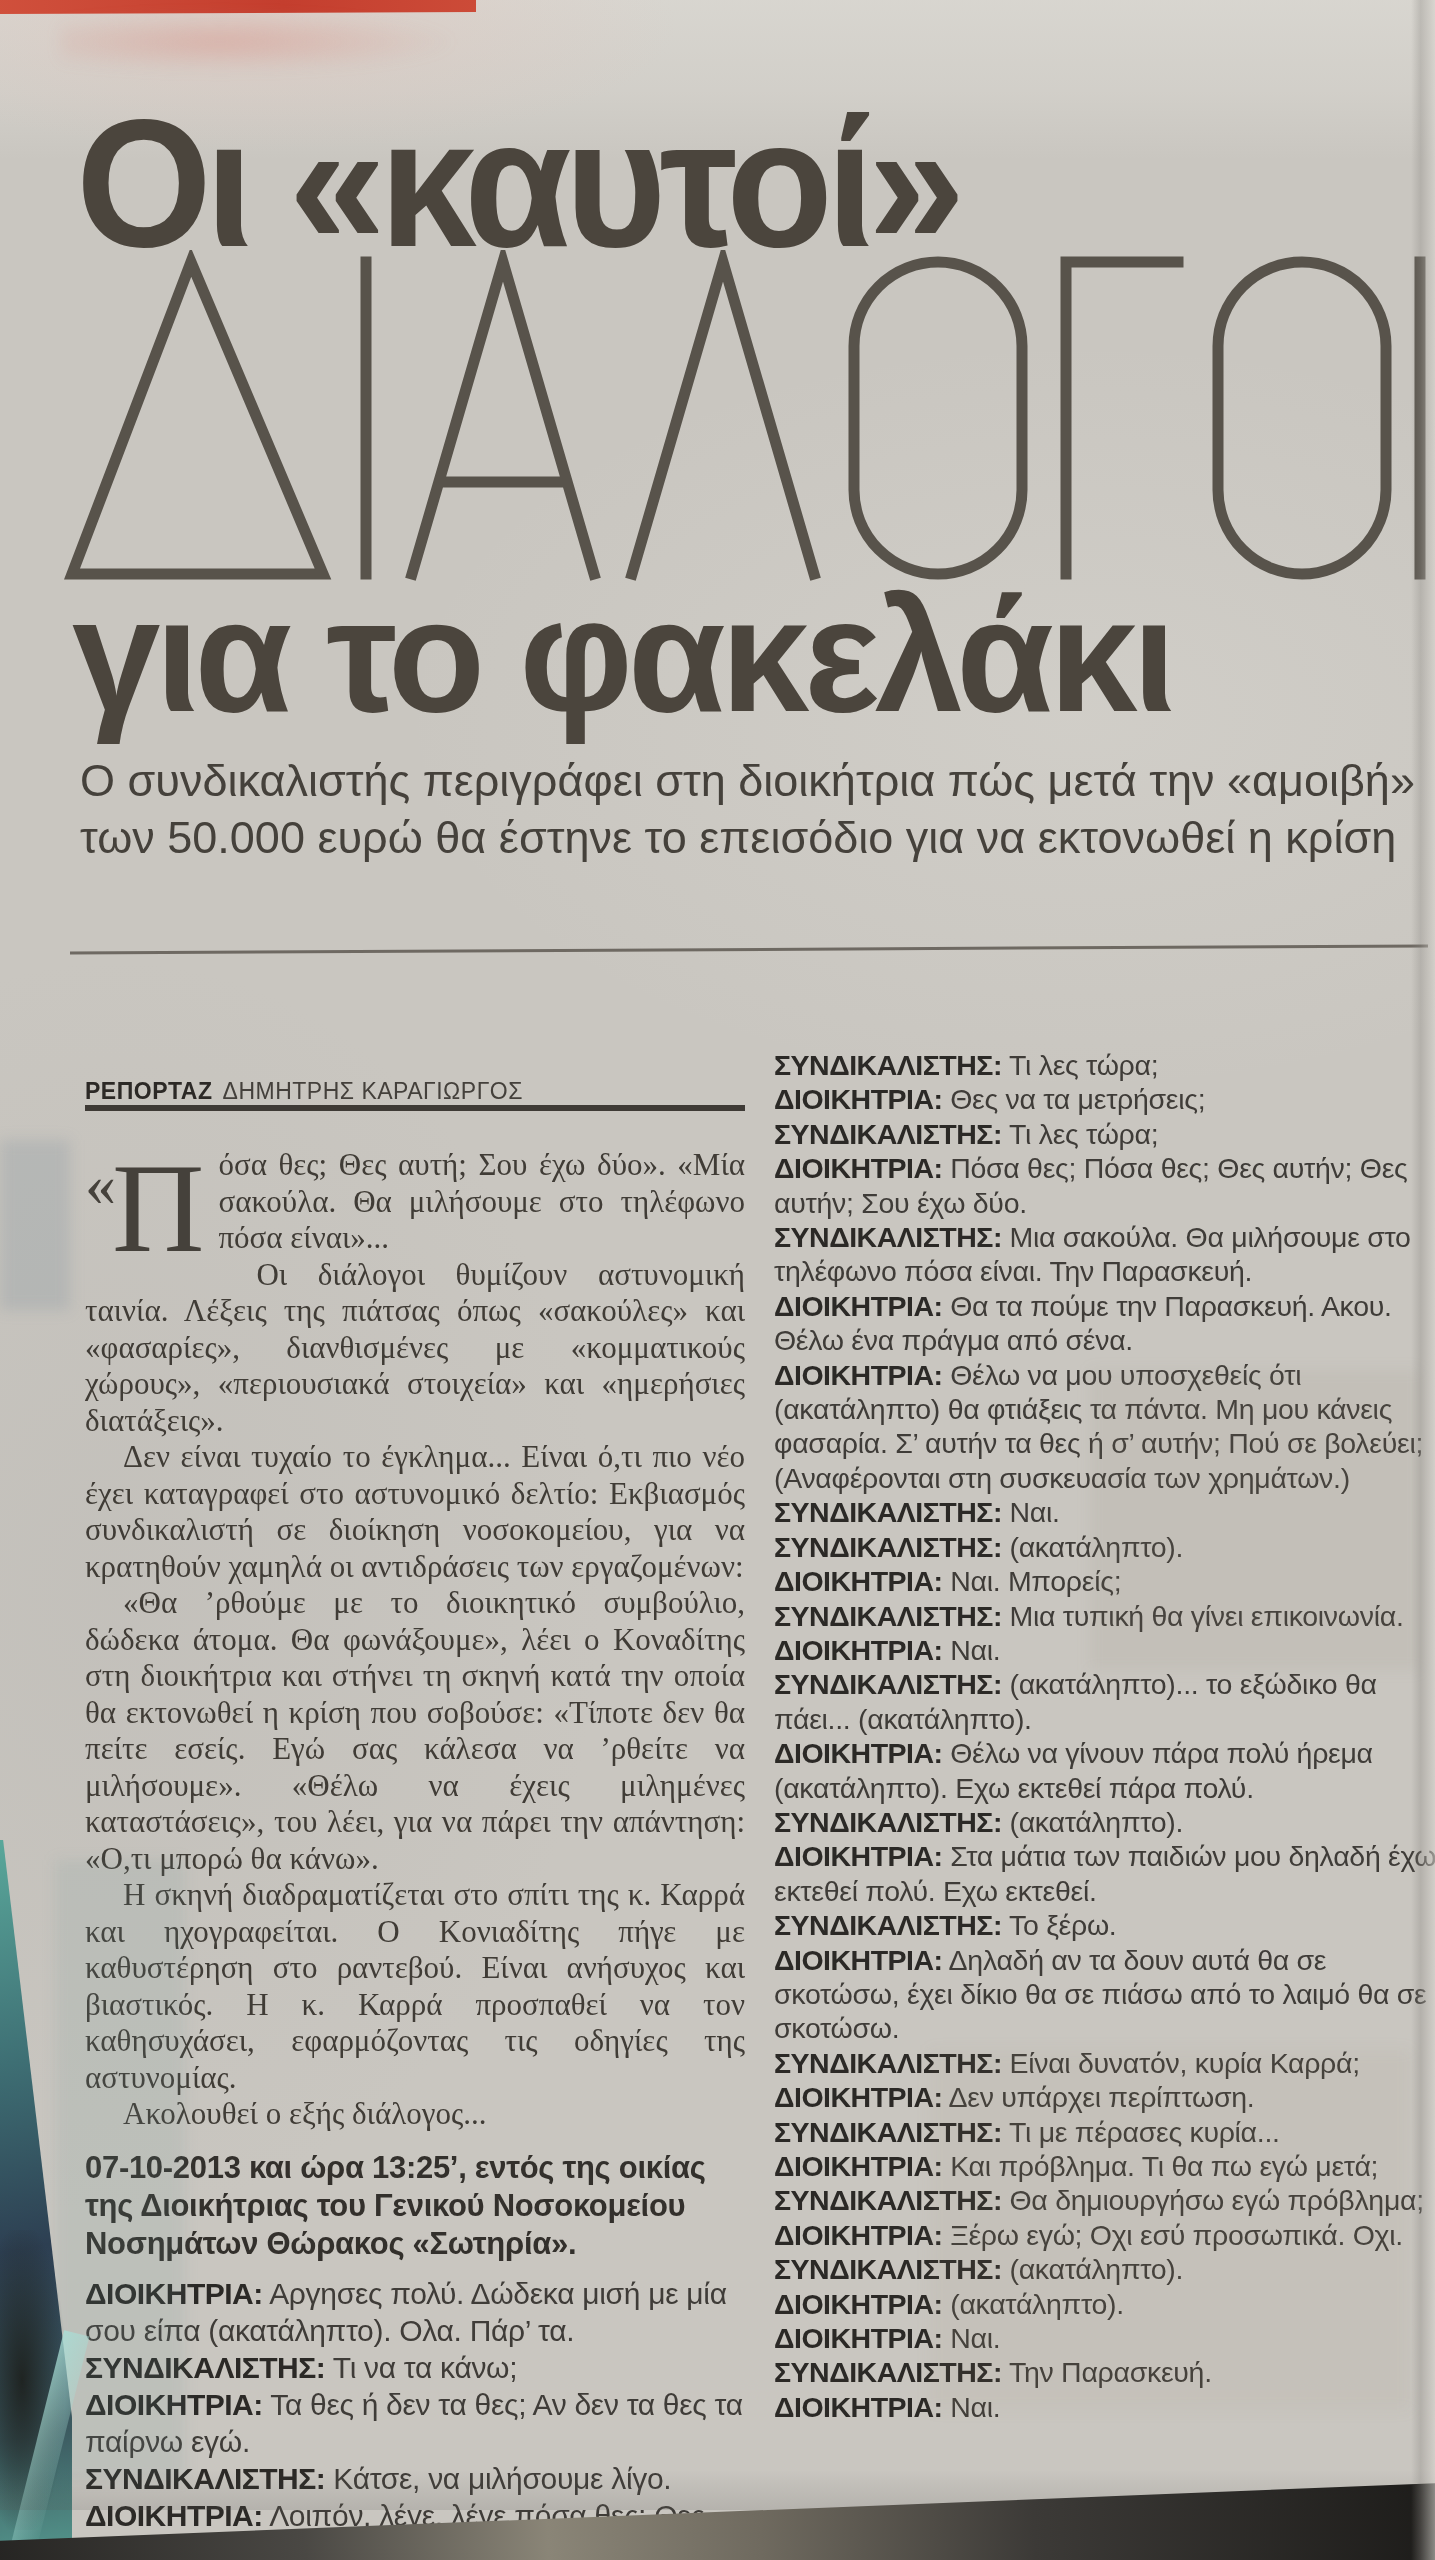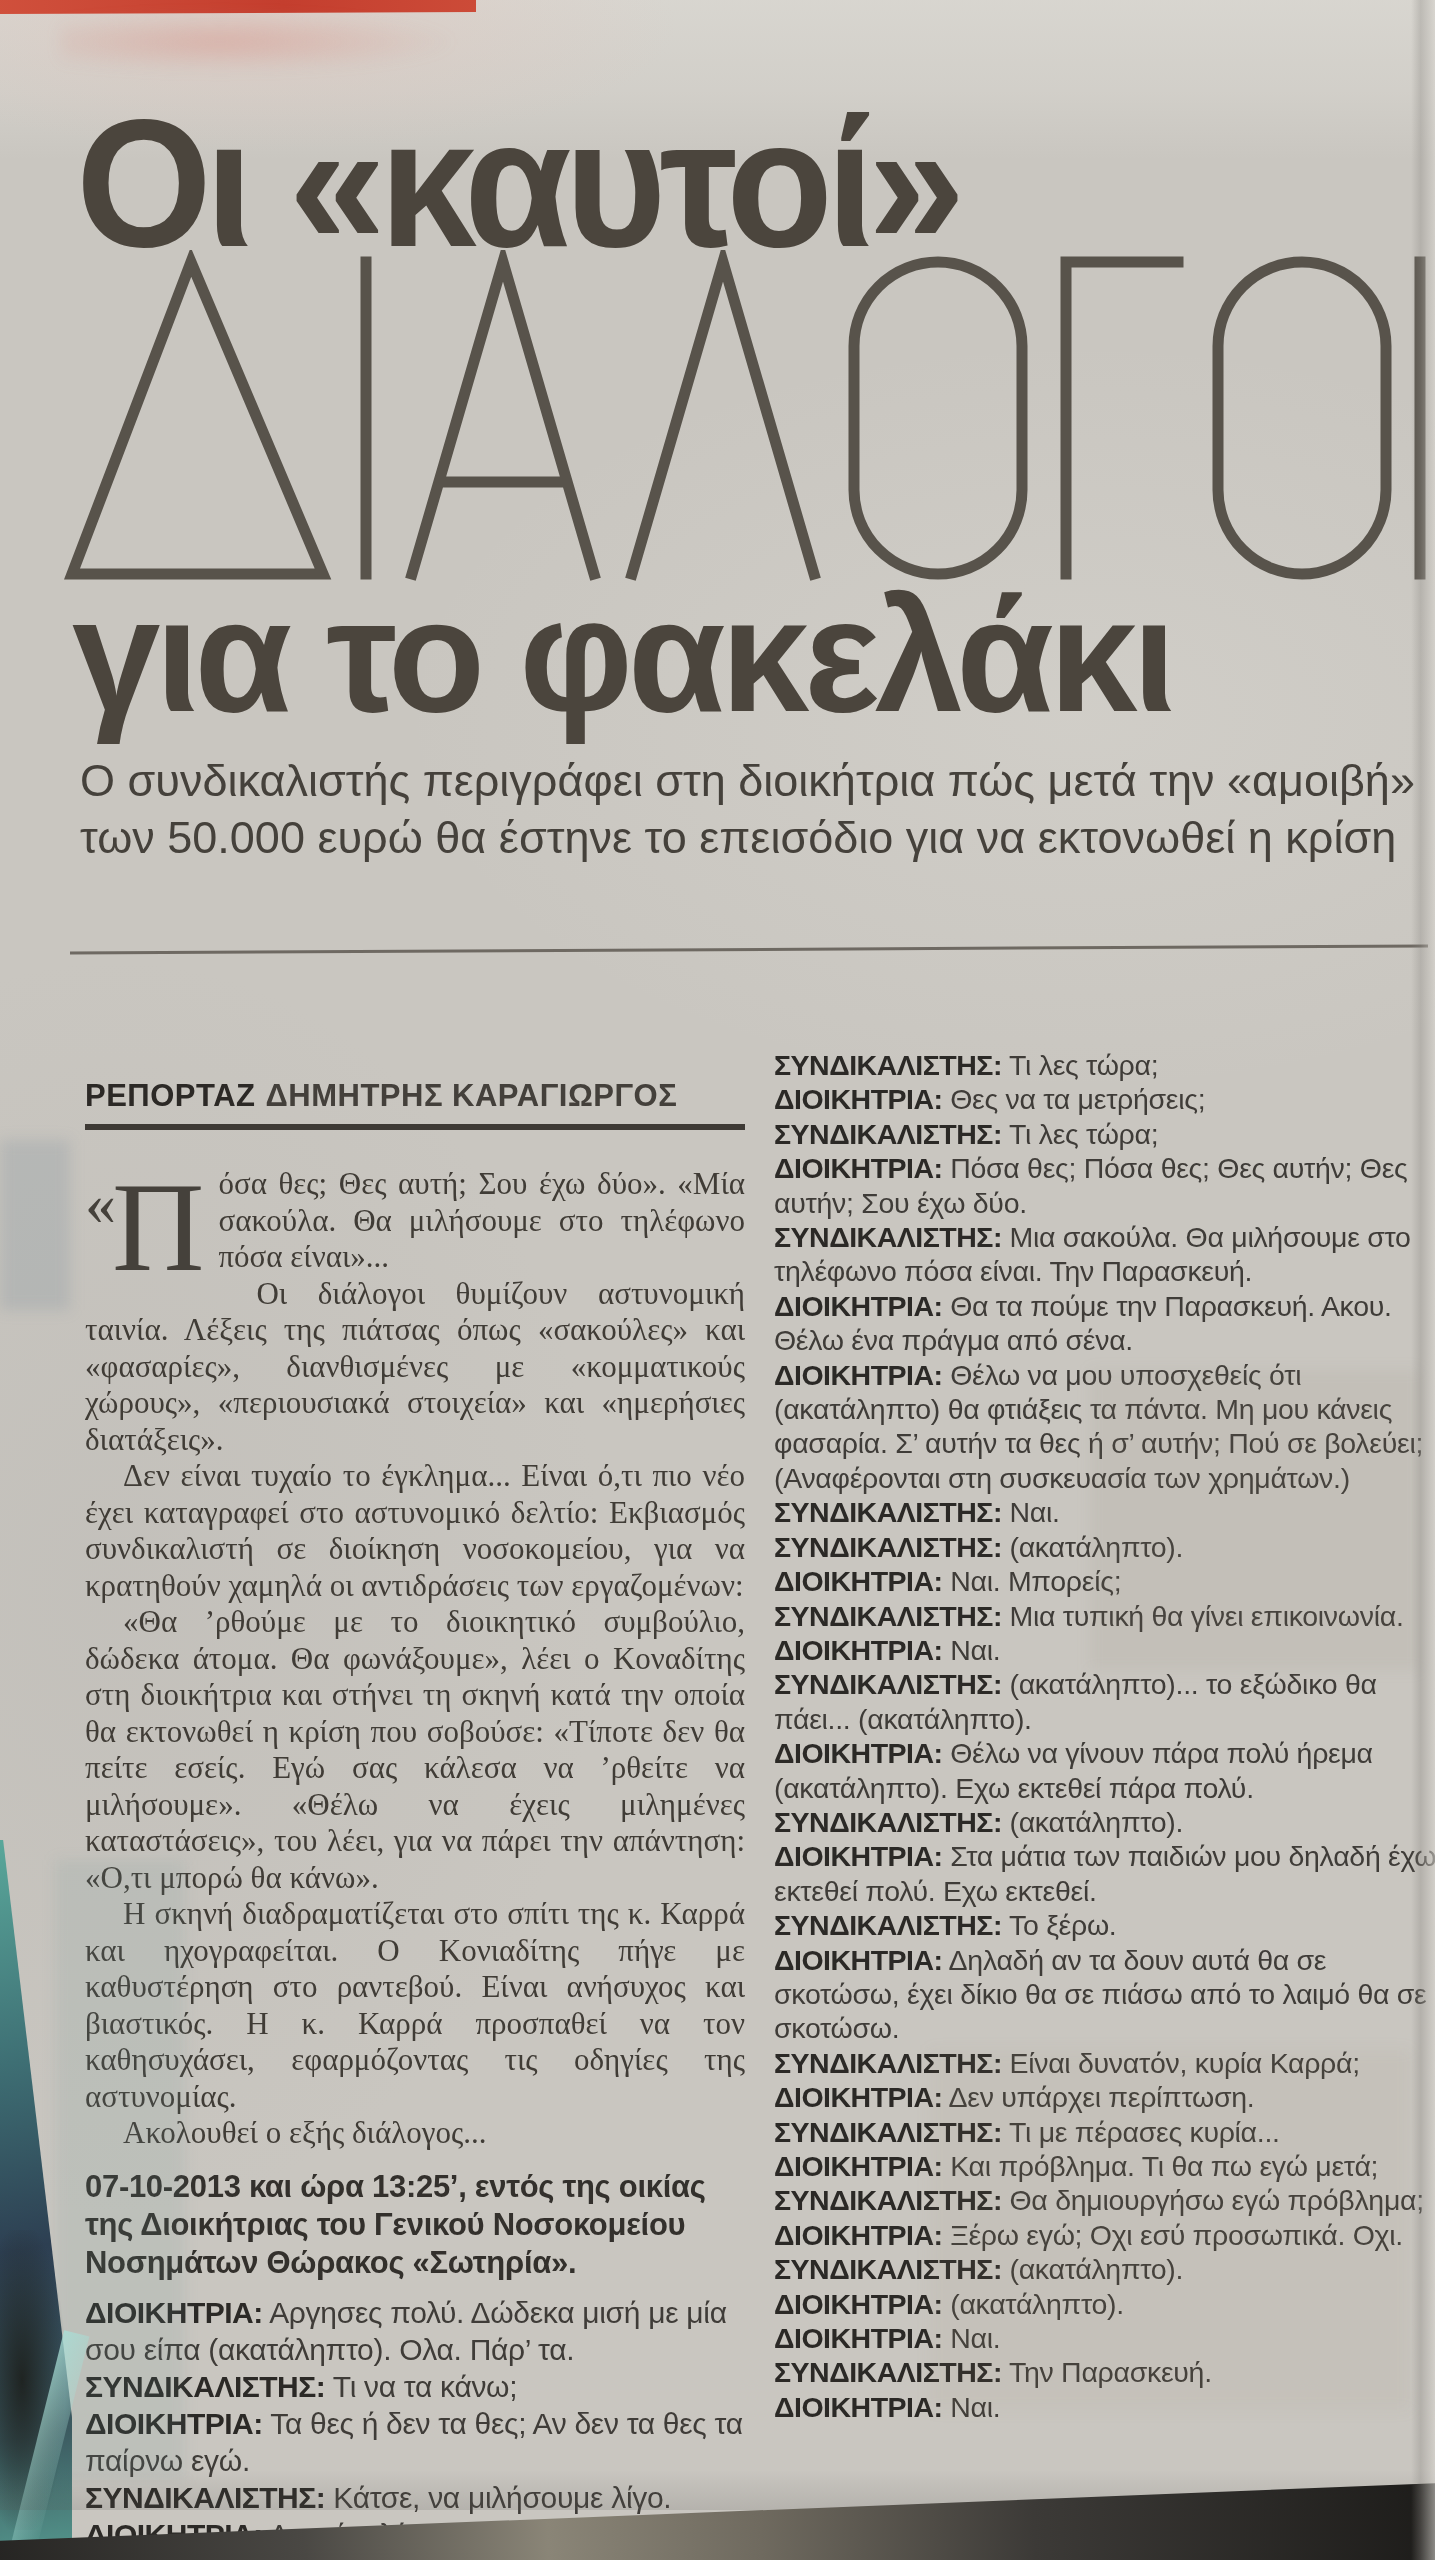--- a/index.html
+++ b/index.html
@@ -21,21 +21,21 @@
   .hl1{position:absolute;left:76px;top:78px;font-size:182px;font-weight:bold;letter-spacing:-7px;color:#4b453d;transform:scaleX(.96);transform-origin:left;white-space:nowrap;}
   .hl-outline{position:absolute;left:60px;top:250px;width:1372px;height:336px;}
   .visually-hidden{position:absolute;width:1px;height:1px;overflow:hidden;clip:rect(0 0 0 0);}
   .hl3{position:absolute;left:72px;top:562px;font-size:162px;font-weight:bold;letter-spacing:-5px;color:#4b453d;transform:scaleX(.98);transform-origin:left;white-space:nowrap;}
   
   .subtitle{position:absolute;left:80px;top:752px;width:1340px;font-family:Liberation Sans, sans-serif;font-size:45px;line-height:57px;color:#45413b;}
   .sub-rule{position:absolute;left:70px;top:948px;width:1358px;height:3px;background:#6e6962;transform:rotate(-.3deg);}
   
   .col-left{position:absolute;left:85px;top:1078px;width:660px;}
   .col-right{position:absolute;left:774px;top:1048px;width:670px;}
-  .byline{font-size:31px;letter-spacing:.5px;color:#44403b;border-bottom:6px solid #3e3a35;padding-bottom:10px;white-space:nowrap;font-weight:bold;}
+  .byline{font-size:23px;letter-spacing:.5px;color:#44403b;border-bottom:6px solid #3e3a35;white-space:nowrap;}
   .byline b{color:#2c2926;margin-right:10px;}
   .bodytext{margin-top:36px;font-family:"Liberation Serif", serif;font-size:31px;line-height:36.5px;color:#403c36;text-align:justify;}
   .bodytext p{margin:0;text-indent:38px;}
   .bodytext p.first{text-indent:0;}
   .dropcap{float:left;line-height:.8;margin:10px 14px 0 0;color:#45413b;}
   .dc-quote{font-size:62px;vertical-align:46px;letter-spacing:-4px;}
   .dc-letter{font-size:128px;}
   .dlg-intro{margin:16px 0 0 0;font-size:31px;line-height:38px;font-weight:bold;color:#33302c;letter-spacing:-.3px;}
   .dialogue p{margin:0;}
   .col-left .dialogue{margin-top:12px;font-size:30px;line-height:37px;letter-spacing:-.3px;color:#3f3c38;}

